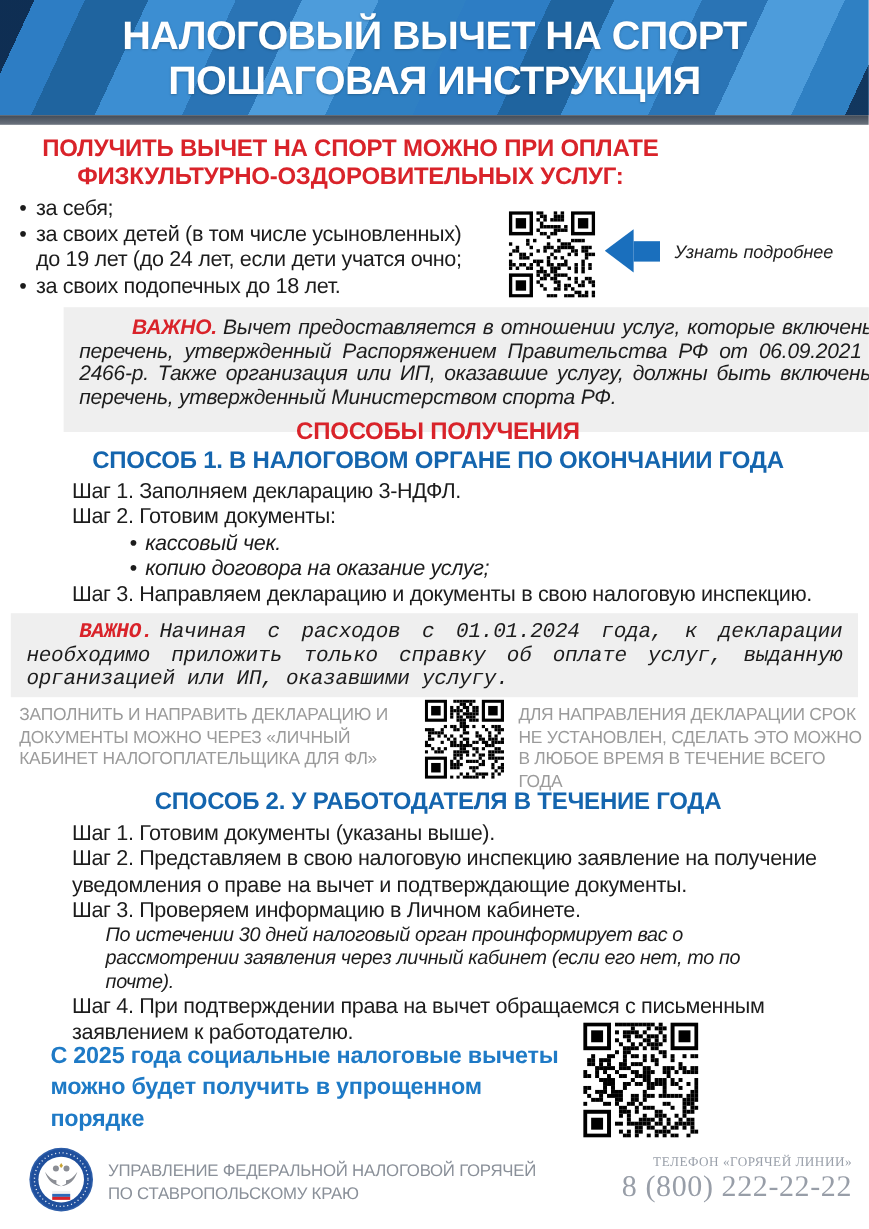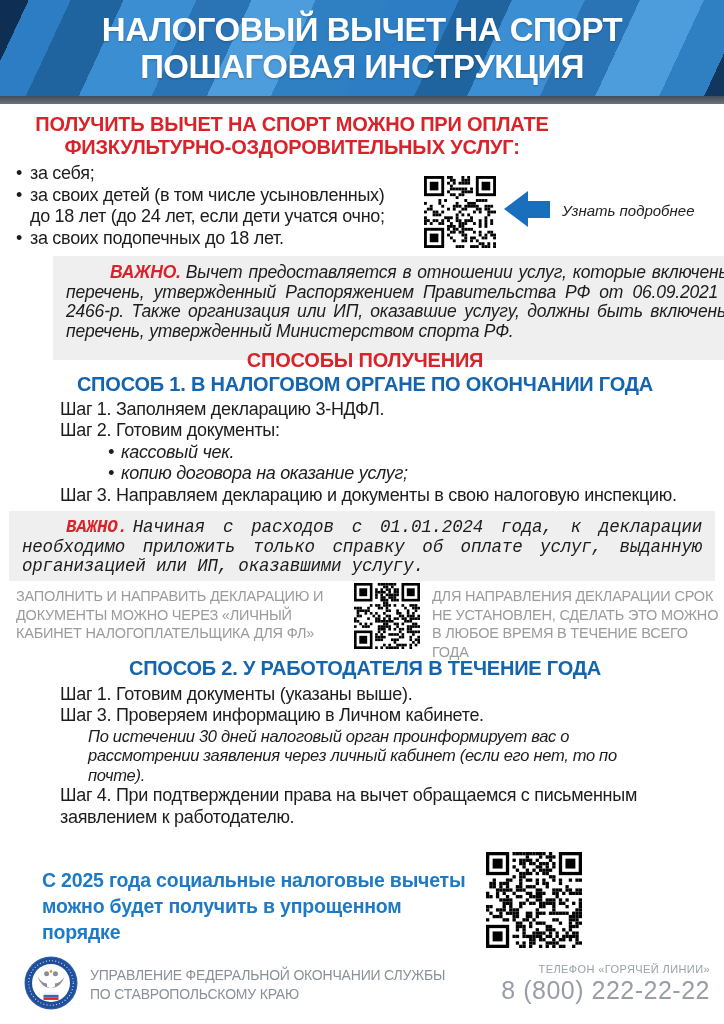--- a/index.html
+++ b/index.html
@@ -77,42 +77,42 @@
   
   .callout { position:absolute; left:42px; top:867px; width:430px; color:#1e7ac6;
     font-weight:bold; font-size:19.5px; line-height:26px; white-space:pre-line;
     letter-spacing:-0.2px; font-stretch:condensed; }
   .qr3 { position:absolute; left:486px; top:852px; }
 
   
   .footer-logo { position:absolute; left:24px; top:956px; width:54px; height:54px; }
   .footer-org { position:absolute; left:90px; top:966px; color:#8a9099;
     font-size:14px; line-height:19px; white-space:pre-line; letter-spacing:-0.2px; }
-  .hotline { position:absolute; right:14px; top:963px; text-align:right; }
+  .hotline { position:absolute; right:14px; top:963px; text-align:right;font-family:Liberation Serif, serif; }
   .hotline-label { color:#9aa0aa; font-size:11px; letter-spacing:0.4px; }
   .hotline-phone { color:#989ea8; font-size:25px; line-height:30px; letter-spacing:0.5px; }
 </style>
 </head>
 <body>
 
 <div class="poster">
 
   <div class="hdr">
     <div class="hdr-title">НАЛОГОВЫЙ ВЫЧЕТ НА СПОРТ
 ПОШАГОВАЯ ИНСТРУКЦИЯ</div>
   </div>
   <div class="hdr-strip"></div>
 
   <div class="intro-heading">ПОЛУЧИТЬ ВЫЧЕТ НА СПОРТ МОЖНО ПРИ ОПЛАТЕ
 ФИЗКУЛЬТУРНО-ОЗДОРОВИТЕЛЬНЫХ УСЛУГ:</div>
 
   <div class="bullets">
     <div class="li">за себя;</div>
     <div class="li">за своих детей (в том числе усыновленных)
-до 18 лет (до 24 лет, если дети учатся очно;</div>
+до 19 лет (до 24 лет, если дети учатся очно;</div>
     <div class="li">за своих подопечных до 18 лет.</div>
   </div>
 
   <div class="qr qr1"><svg width="72" height="72" viewBox="0 0 72 72">
         <rect width="72" height="72" fill="#fff"></rect>
         <rect x="23.04" y="0" width="2.88" height="2.88" fill="#000"></rect>
         <rect x="25.919999999999998" y="0" width="2.88" height="2.88" fill="#000"></rect>
         <rect x="37.44" y="0" width="2.88" height="2.88" fill="#000"></rect>
         <rect x="43.199999999999996" y="0" width="2.88" height="2.88" fill="#000"></rect>
         <rect x="25.919999999999998" y="2.88" width="2.88" height="2.88" fill="#000"></rect>
@@ -541,20 +541,21 @@
         <rect x="52.800000000000004" y="5.28" width="7.92" height="7.92" fill="#000"></rect>
         <rect x="0" y="47.52" width="18.48" height="18.48" fill="#000"></rect>
         <rect x="2.64" y="50.160000000000004" width="13.200000000000001" height="13.200000000000001" fill="#fff"></rect>
         <rect x="5.28" y="52.800000000000004" width="7.92" height="7.92" fill="#000"></rect>
       </svg></div>
   <div class="lk-right">ДЛЯ НАПРАВЛЕНИЯ ДЕКЛАРАЦИИ СРОК НЕ УСТАНОВЛЕН, СДЕЛАТЬ ЭТО МОЖНО В ЛЮБОЕ ВРЕМЯ В ТЕЧЕНИЕ ВСЕГО ГОДА</div>
 
   <div class="h-blue h-way2">СПОСОБ 2. У РАБОТОДАТЕЛЯ В ТЕЧЕНИЕ ГОДА</div>
   <div class="steps steps2">
     <div>Шаг 1. Готовим документы (указаны выше).</div>
+    <div>Шаг 2. Представляем в свою налоговую инспекцию заявление на получение уведомления о праве на вычет и подтверждающие документы.</div>
     <div>Шаг 3. Проверяем информацию в Личном кабинете.</div>
     <div class="note">По истечении 30 дней налоговый орган проинформирует вас о рассмотрении заявления через личный кабинет (если его нет, то по почте).</div>
     <div>Шаг 4. При подтверждении права на вычет обращаемся с письменным заявлением к работодателю.</div>
   </div>
 
   <div class="callout">С 2025 года социальные налоговые вычеты
 можно будет получить в упрощенном порядке</div>
   <div class="qr qr3"><svg width="96" height="96" viewBox="0 0 96 96">
         <rect width="96" height="96" fill="#fff"></rect>
         <rect x="26.482758620689655" y="0" width="3.310344827586207" height="3.310344827586207" fill="#000"></rect>
@@ -889,20 +890,20 @@
         <path d="M13.5 20.5 q3.5 11 13.5 12 q10 -1 13.5 -12 q-4.5 7 -9.5 7 l0 3 -4 2 -4 -2 0 -3 q-5 0 -9.5 -7z"></path>
       </g>
       <path d="M27 13.2 l1.5 2.3 -1.5 1.9 -1.5 -1.9z" fill="#c9a433"></path>
       <g>
         <rect x="19.5" y="36.4" width="15" height="2.5" fill="#f1f1f1"></rect>
         <rect x="19.5" y="38.9" width="15" height="2.5" fill="#2f6ab8"></rect>
         <rect x="19.5" y="41.4" width="15" height="2.5" fill="#d8232a"></rect>
       </g>
     </svg>
   </div>
-  <div class="footer-org">УПРАВЛЕНИЕ ФЕДЕРАЛЬНОЙ ОКОНЧАНИИ СЛУЖБЫ
+  <div class="footer-org">УПРАВЛЕНИЕ ФЕДЕРАЛЬНОЙ НАЛОГОВОЙ ГОРЯЧЕЙ
 ПО СТАВРОПОЛЬСКОМУ КРАЮ</div>
   <div class="hotline">
     <div class="hotline-label">ТЕЛЕФОН «ГОРЯЧЕЙ ЛИНИИ»</div>
     <div class="hotline-phone">8 (800) 222-22-22</div>
   </div>
 
 </div>
 
 </body></html>

